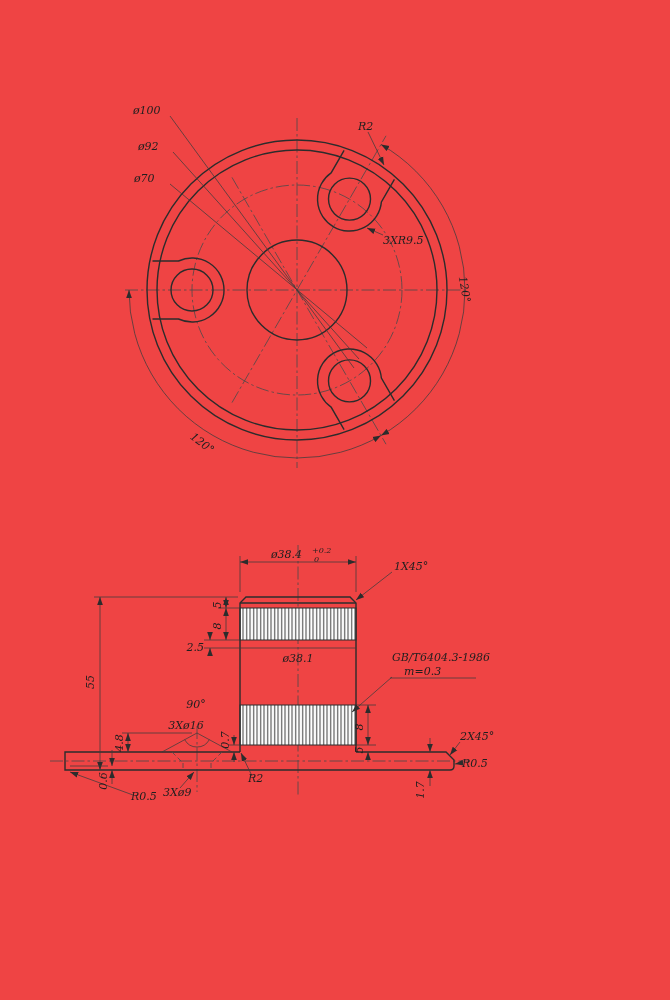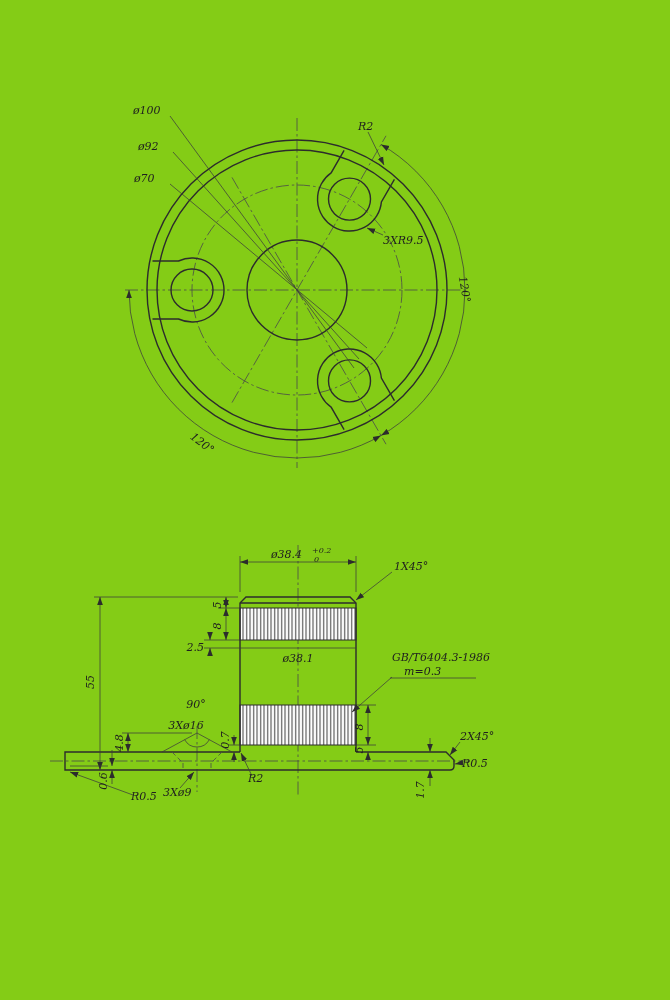--- a/index.html
+++ b/index.html
@@ -1,16 +1,16 @@
 <!DOCTYPE html>
 <html><head>
 <meta charset="utf-8">
 <style>
   html,body{margin:0;padding:0;background:#ffffff;}
-  .page{width:670px;height:1000px;background:#84cc16;position:relative;overflow:hidden;}
+  .page{width:670px;height:1000px;background:#ef4444;position:relative;overflow:hidden;}
   svg{display:block;}
   .dim-text{font-family:"DejaVu Serif",serif;font-style:italic;font-size:11px;fill:#1f1f1f;}
   .dim-text-sm{font-family:"DejaVu Serif",serif;font-style:italic;font-size:8px;fill:#1f1f1f;}
   .outline{stroke:#2c2c2c;stroke-width:1.4;fill:none;}
   .thin{stroke:#3c3c3c;stroke-width:0.75;fill:none;}
   .center{stroke:#4a4a4a;stroke-width:0.8;fill:none;stroke-dasharray:13 3 2.5 3;}
   .hidden{stroke:#4a4a4a;stroke-width:0.8;fill:none;stroke-dasharray:5 3;}
 </style>
 </head>
 <body>

